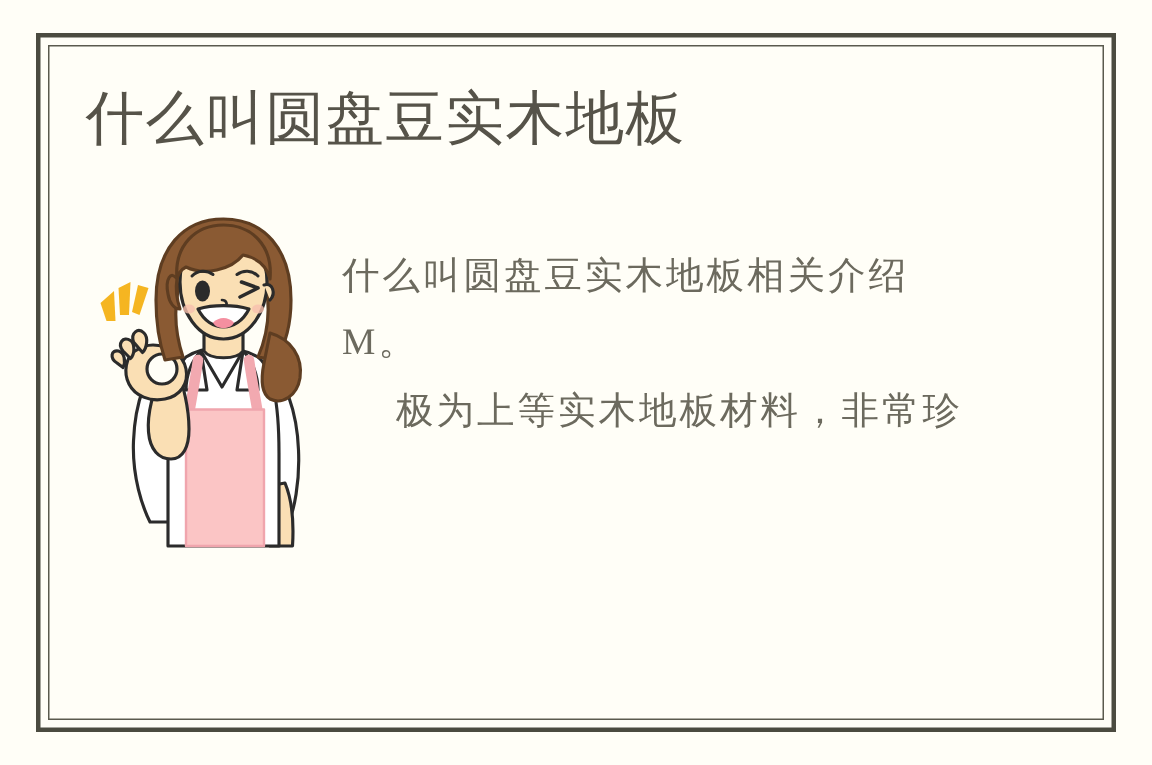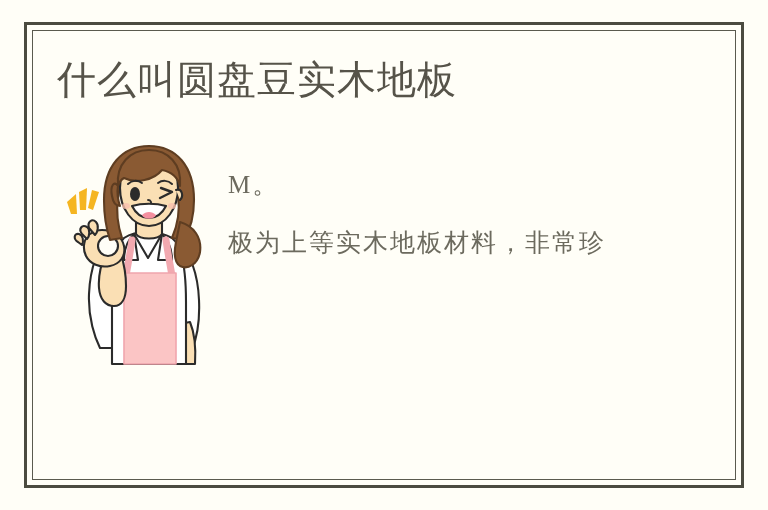--- a/index.html
+++ b/index.html
@@ -86,21 +86,21 @@
     position: relative;
     height: 42px;
     margin-top: 2px;
   }
   .overlap-wrap .copy-line {
     position: absolute;
     left: 0;
     line-height: 34px;
   }
   .overlap-wrap .over-a { top: -4px; }
-  .overlap-wrap .over-b { top: 17px; }
+  .overlap-wrap .over-b { top: 5px; margin-left: 36px; }
 </style>
 </head>
 <body>
 
 <div id="page">
 
   <div class="frame-outer"></div>
   <div class="frame-inner"></div>
 
   <div class="title">什么叫圆盘豆实木地板</div>
@@ -167,19 +167,20 @@
         <path d="M70 64 C78 80 96 80 104 64 C94 61 80 61 70 64 Z" fill="#ffffff"></path>
         <path d="M80 73 C84 69 90 69 94 73 C92 78 82 78 80 73 Z" fill="#f48fa0" stroke="none"></path>
 
         <ellipse cx="64" cy="64" rx="4" ry="3" fill="#f7bfae" stroke="none" opacity="0.8"></ellipse>
         <ellipse cx="110" cy="64" rx="4" ry="3" fill="#f7bfae" stroke="none" opacity="0.8"></ellipse>
       </g>
     </svg>
   </div>
 
   <div class="body-copy">
+    <div class="copy-line">什么叫圆盘豆实木地板相关介绍</div>
     <div class="copy-line">M。</div>
     <div class="overlap-wrap">
       <div class="copy-line over-b">极为上等实木地板材料，非常珍</div>
     </div>
   </div>
 
 </div>
 
 </body></html>

